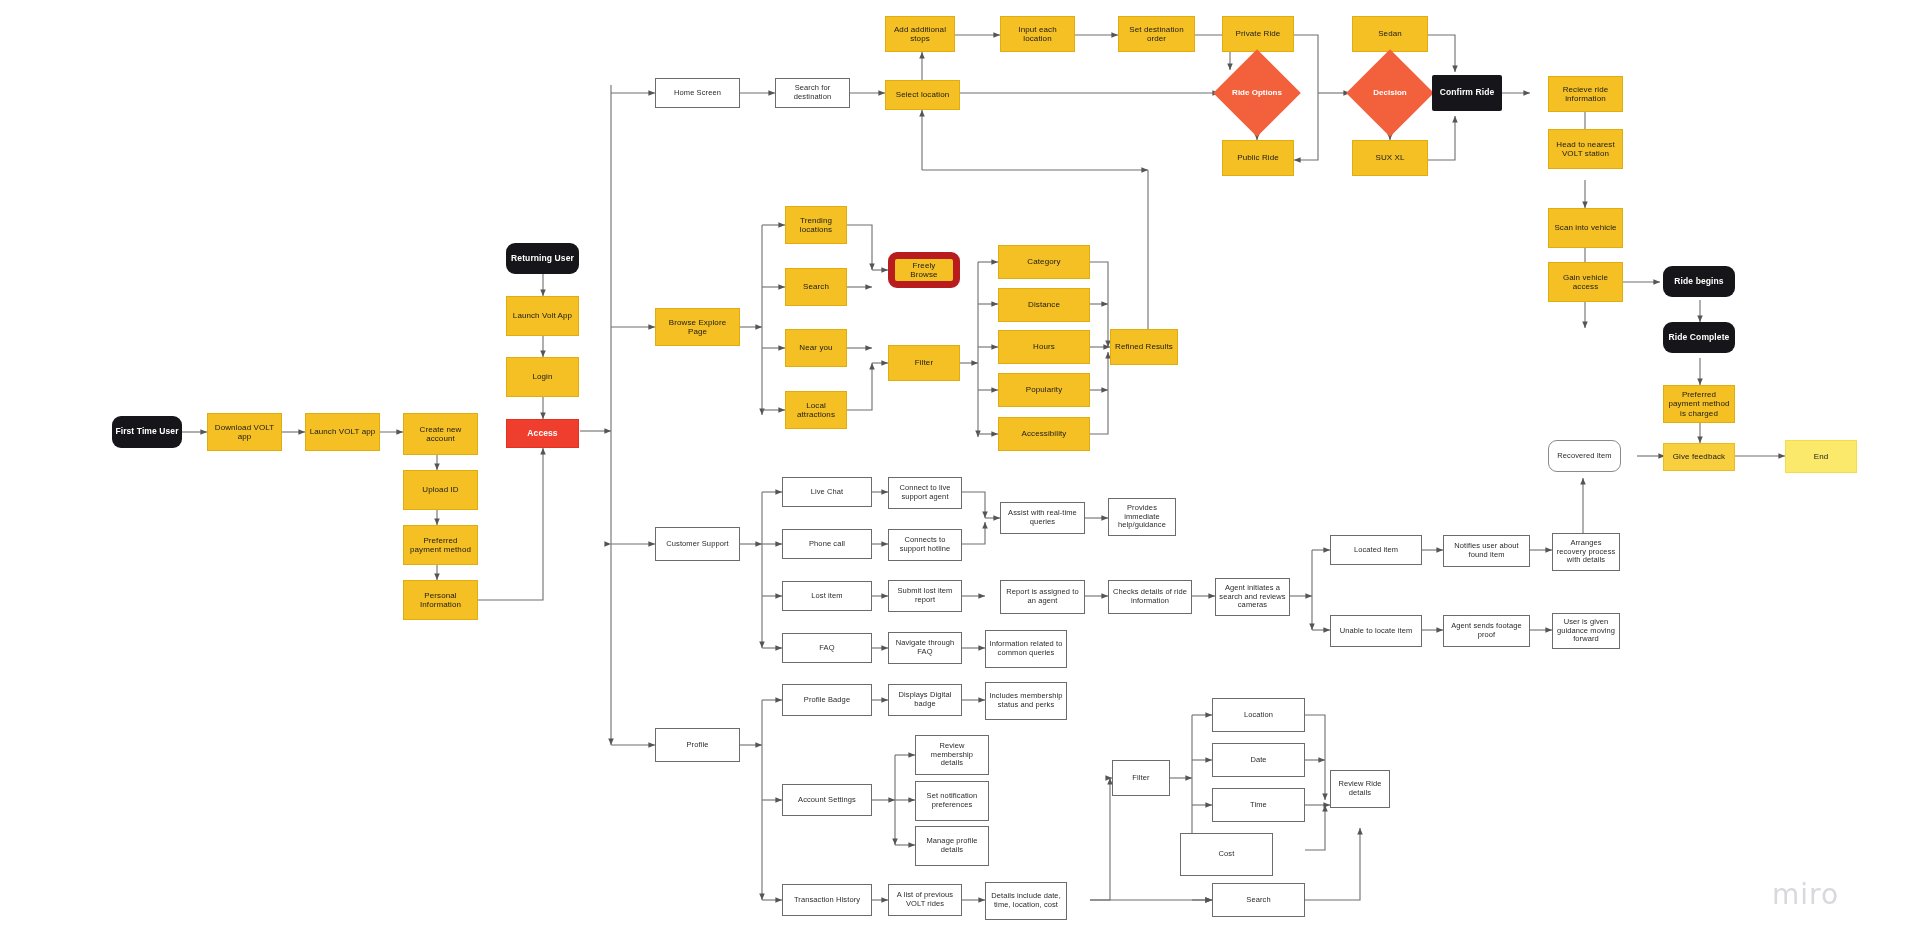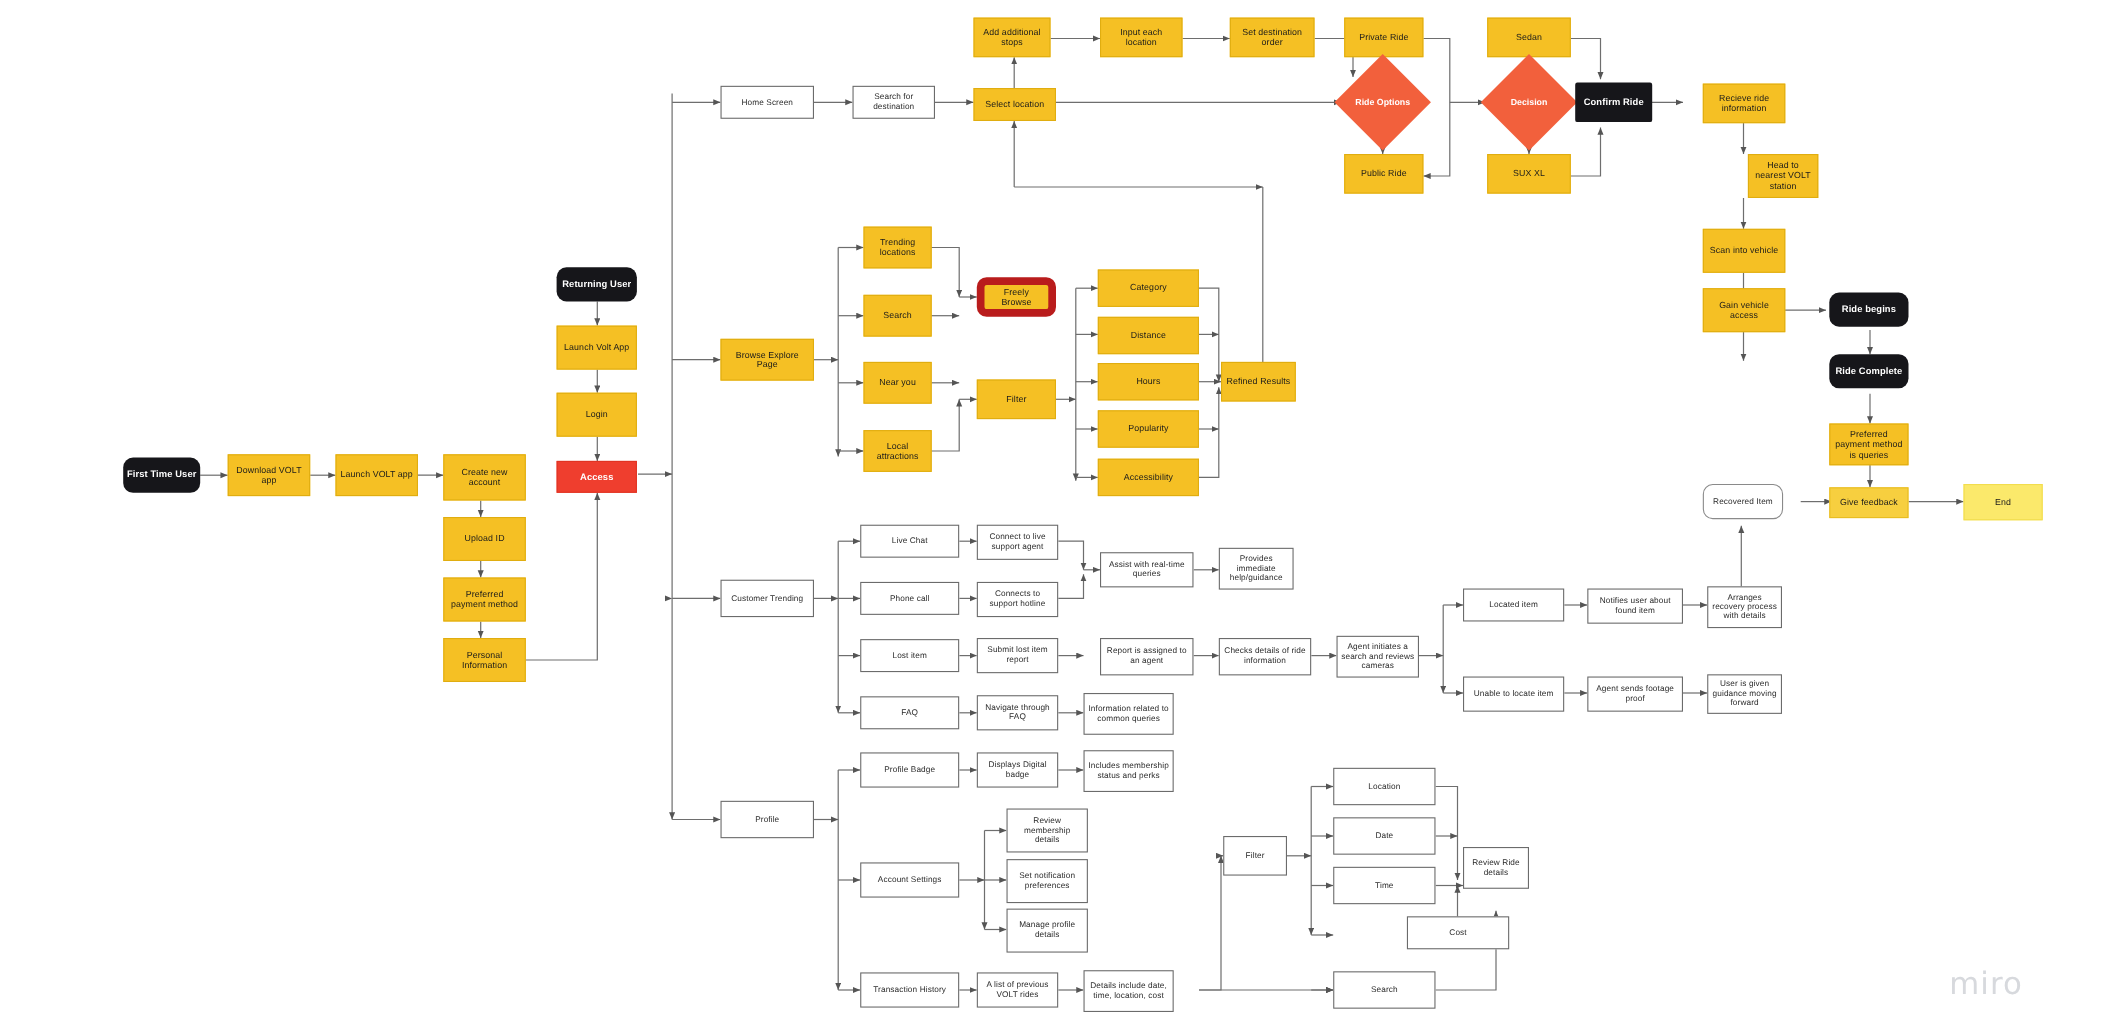--- a/index.html
+++ b/index.html
@@ -217,48 +217,48 @@
   <div class="node n-yellow" style="left:1352px;top:16px;width:76px;height:36px;">Sedan</div>
   <div class="node n-yellow" style="left:1352px;top:140px;width:76px;height:36px;">SUX XL</div>
   <div class="diamond-wrap" style="left:1359px;top:62px;width:62px;height:62px;">
     <div class="diamond-shape"></div>
     <div class="diamond-label">Decision</div>
   </div>
 
   <div class="node n-black" style="left:1432px;top:75px;width:70px;height:36px;border-radius:2px;text-align:center;">Confirm Ride</div>
 
   <div class="node n-yellow" style="left:1548px;top:76px;width:75px;height:36px;">Recieve ride information</div>
-  <div class="node n-yellow" style="left:1548px;top:140px;width:64px;height:40px;margin-left:41px;">Head to nearest VOLT station</div>
+  <div class="node n-yellow" style="left:1548px;top:129px;width:75px;height:40px;">Head to nearest VOLT station</div>
   <div class="node n-yellow" style="left:1548px;top:208px;width:75px;height:40px;">Scan into vehicle</div>
   <div class="node n-yellow" style="left:1548px;top:262px;width:75px;height:40px;">Gain vehicle access</div>
 
   <div class="node n-black" style="left:1663px;top:266px;width:72px;height:31px;">Ride begins</div>
   <div class="node n-black" style="left:1663px;top:322px;width:72px;height:31px;">Ride Complete</div>
-  <div class="node n-yellow" style="left:1663px;top:385px;width:72px;height:38px;">Preferred payment method is queries</div>
+  <div class="node n-yellow" style="left:1663px;top:385px;width:72px;height:38px;">Preferred payment method is charged</div>
   <div class="node n-yellow2" style="left:1663px;top:443px;width:72px;height:28px;">Give feedback</div>
   <div class="node n-lightyellow" style="left:1785px;top:440px;width:72px;height:33px;">End</div>
   <div class="node n-white-round" style="left:1548px;top:440px;width:73px;height:32px;">Recovered Item</div>
 
   <div class="node n-yellow" style="left:655px;top:308px;width:85px;height:38px;">Browse Explore Page</div>
   <div class="node n-yellow" style="left:785px;top:206px;width:62px;height:38px;">Trending locations</div>
   <div class="node n-yellow" style="left:785px;top:268px;width:62px;height:38px;">Search</div>
   <div class="node n-yellow" style="left:785px;top:329px;width:62px;height:38px;">Near you</div>
   <div class="node n-yellow" style="left:785px;top:391px;width:62px;height:38px;">Local attractions</div>
 
   <div class="node n-round-y" style="left:888px;top:252px;width:72px;height:36px;">Freely Browse</div>
   <div class="node n-yellow" style="left:888px;top:345px;width:72px;height:36px;">Filter</div>
 
   <div class="node n-yellow" style="left:998px;top:245px;width:92px;height:34px;">Category</div>
   <div class="node n-yellow" style="left:998px;top:288px;width:92px;height:34px;">Distance</div>
   <div class="node n-yellow" style="left:998px;top:330px;width:92px;height:34px;">Hours</div>
   <div class="node n-yellow" style="left:998px;top:373px;width:92px;height:34px;">Popularity</div>
   <div class="node n-yellow" style="left:998px;top:417px;width:92px;height:34px;">Accessibility</div>
   <div class="node n-yellow" style="left:1110px;top:329px;width:68px;height:36px;">Refined Results</div>
 
-  <div class="node n-white" style="left:655px;top:527px;width:85px;height:34px;">Customer Trending</div>
+  <div class="node n-white" style="left:655px;top:527px;width:85px;height:34px;">Customer Support</div>
   <div class="node n-white" style="left:782px;top:477px;width:90px;height:30px;">Live Chat</div>
   <div class="node n-white" style="left:782px;top:529px;width:90px;height:30px;">Phone call</div>
   <div class="node n-white" style="left:782px;top:581px;width:90px;height:30px;">Lost item</div>
   <div class="node n-white" style="left:782px;top:633px;width:90px;height:30px;">FAQ</div>
 
   <div class="node n-white" style="left:888px;top:477px;width:74px;height:32px;">Connect to live support agent</div>
   <div class="node n-white" style="left:888px;top:529px;width:74px;height:32px;">Connects to support hotline</div>
   <div class="node n-white" style="left:1000px;top:502px;width:85px;height:32px;">Assist with real-time queries</div>
   <div class="node n-white" style="left:1108px;top:498px;width:68px;height:38px;">Provides immediate help/guidance</div>
 
@@ -288,18 +288,18 @@
   <div class="node n-white" style="left:915px;top:826px;width:74px;height:40px;">Manage profile details</div>
 
   <div class="node n-white" style="left:782px;top:884px;width:90px;height:32px;">Transaction History</div>
   <div class="node n-white" style="left:888px;top:884px;width:74px;height:32px;">A list of previous VOLT rides</div>
   <div class="node n-white" style="left:985px;top:882px;width:82px;height:38px;">Details include date, time, location, cost</div>
 
   <div class="node n-white" style="left:1112px;top:760px;width:58px;height:36px;">Filter</div>
   <div class="node n-white" style="left:1212px;top:698px;width:93px;height:34px;">Location</div>
   <div class="node n-white" style="left:1212px;top:743px;width:93px;height:34px;">Date</div>
   <div class="node n-white" style="left:1212px;top:788px;width:93px;height:34px;">Time</div>
-  <div class="node n-white" style="left:1279px;top:833px;width:93px;height:30px;">Cost</div>
+  <div class="node n-white" style="left:1180px;top:833px;width:93px;height:43px;">Cost</div>
   <div class="node n-white" style="left:1212px;top:883px;width:93px;height:34px;">Search</div>
   <div class="node n-white" style="left:1330px;top:770px;width:60px;height:38px;">Review Ride details</div>
 
   <div class="watermark" style="left:1772px;top:878px;">miro</div>
 </div>
 
 </body></html>

